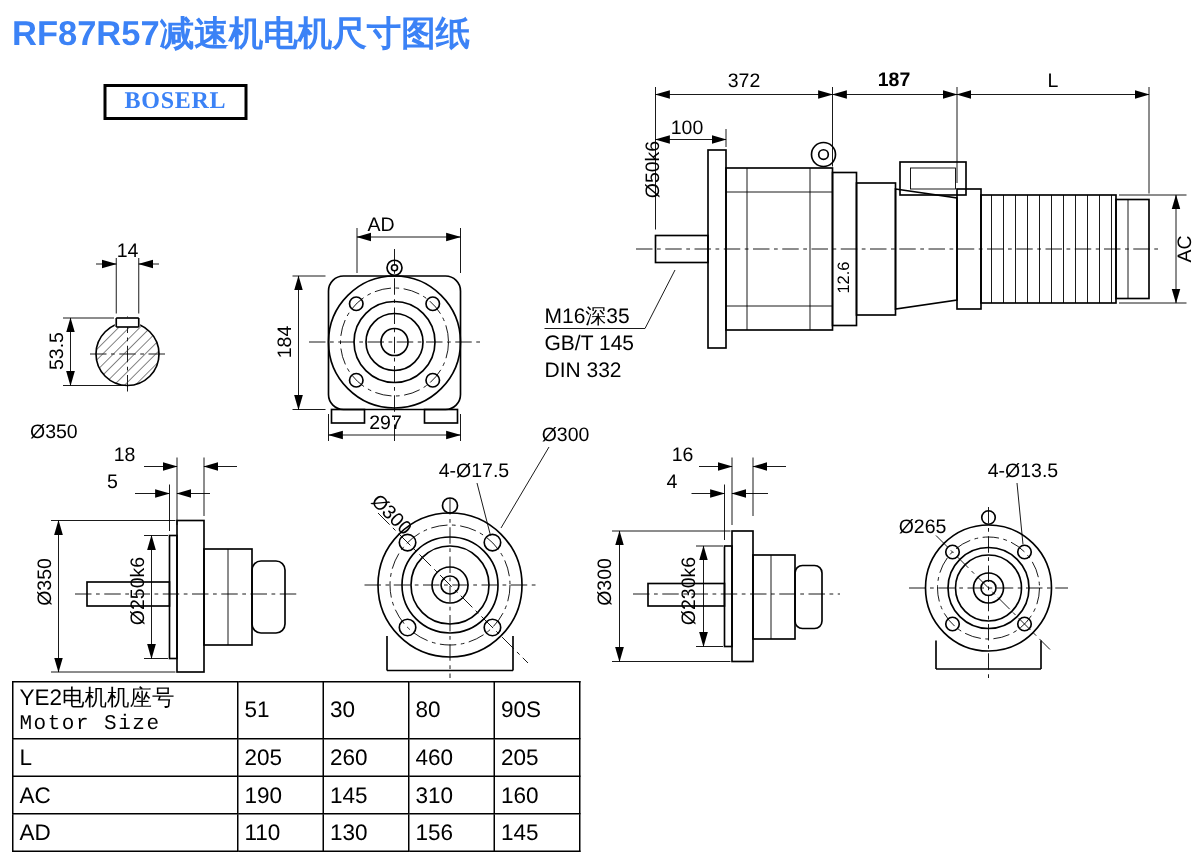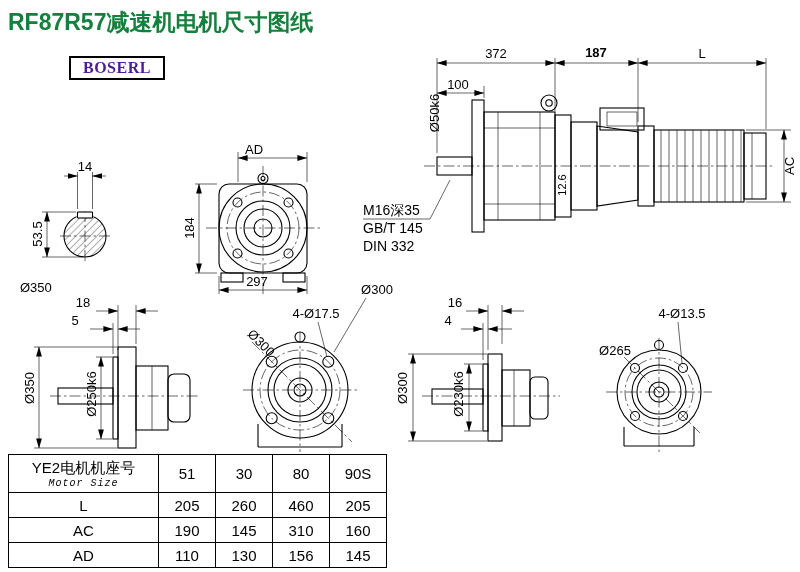--- a/index.html
+++ b/index.html
@@ -1,38 +1,38 @@
 <!DOCTYPE html>
 <html><head>
 <meta charset="utf-8">
 <style>
   * { margin:0; padding:0; box-sizing:border-box; }
   html,body { width:800px; height:572px; background:#fff; overflow:hidden; position:relative;
               font-family:"Liberation Sans", sans-serif; color:#000; }
-  .page-title { position:absolute; left:8px; top:7px; font-size:23px; font-weight:bold; color:#15803d; }
+  .page-title { position:absolute; left:8px; top:7px; font-size:23px; font-weight:bold; color:#3b82f6; }
   .brand-box  { position:absolute; left:69px; top:56px; border:2px solid #000; padding:1px 12px; background:#fff; }
-  .brand-text { font-family:"Liberation Serif", serif; font-weight:bold; font-size:16px; color:#4c1d95; letter-spacing:.5px; }
+  .brand-text { font-family:"Liberation Serif", serif; font-weight:bold; font-size:16px; color:#3b82f6; letter-spacing:.5px; }
   svg.drawing { position:absolute; left:0; top:0; }
 
   .ln   { fill:none; stroke:#000; stroke-width:1.1; }
   .thin { fill:none; stroke:#000; stroke-width:.6;  }
   .cl   { fill:none; stroke:#000; stroke-width:.6; stroke-dasharray:11 3 2.5 3; }
   .dim  { font-family:"Liberation Sans",sans-serif; font-size:13px; fill:#000; }
   .dim-sm { font-size:11px; }
   .note { font-size:14px; }
   .bold { font-weight:bold; }
 
   .size-table { position:absolute; left:8px; top:454px; border-collapse:collapse;
-                font-size:15px; text-align:center; background:#fff; }
+                font-size:15px; text-align:left; background:#fff; }
   .size-table th, .size-table td { border:1px solid #000; font-weight:normal; padding:1px 4px; }
   .size-table .c-label { width:150px; }
   .size-table .c-val   { width:57px; }
   .size-table tr.hdr th { height:38px; }
   .size-table tr.row td { height:25px; }
-  .mono { font-family:"Liberation Mono",monospace; font-size:10px; letter-spacing:1px;font-style:italic; }
+  .mono { font-family:"Liberation Mono",monospace; font-size:14px; letter-spacing:1px; }
 </style>
 </head>
 <body>
 
 <div class="page-title">RF87R57减速机电机尺寸图纸</div>
 <div class="brand-box">
   <span class="brand-text">BOSERL</span>
 </div>
 
 <svg class="drawing" width="800" height="572" viewBox="0 0 800 572">

